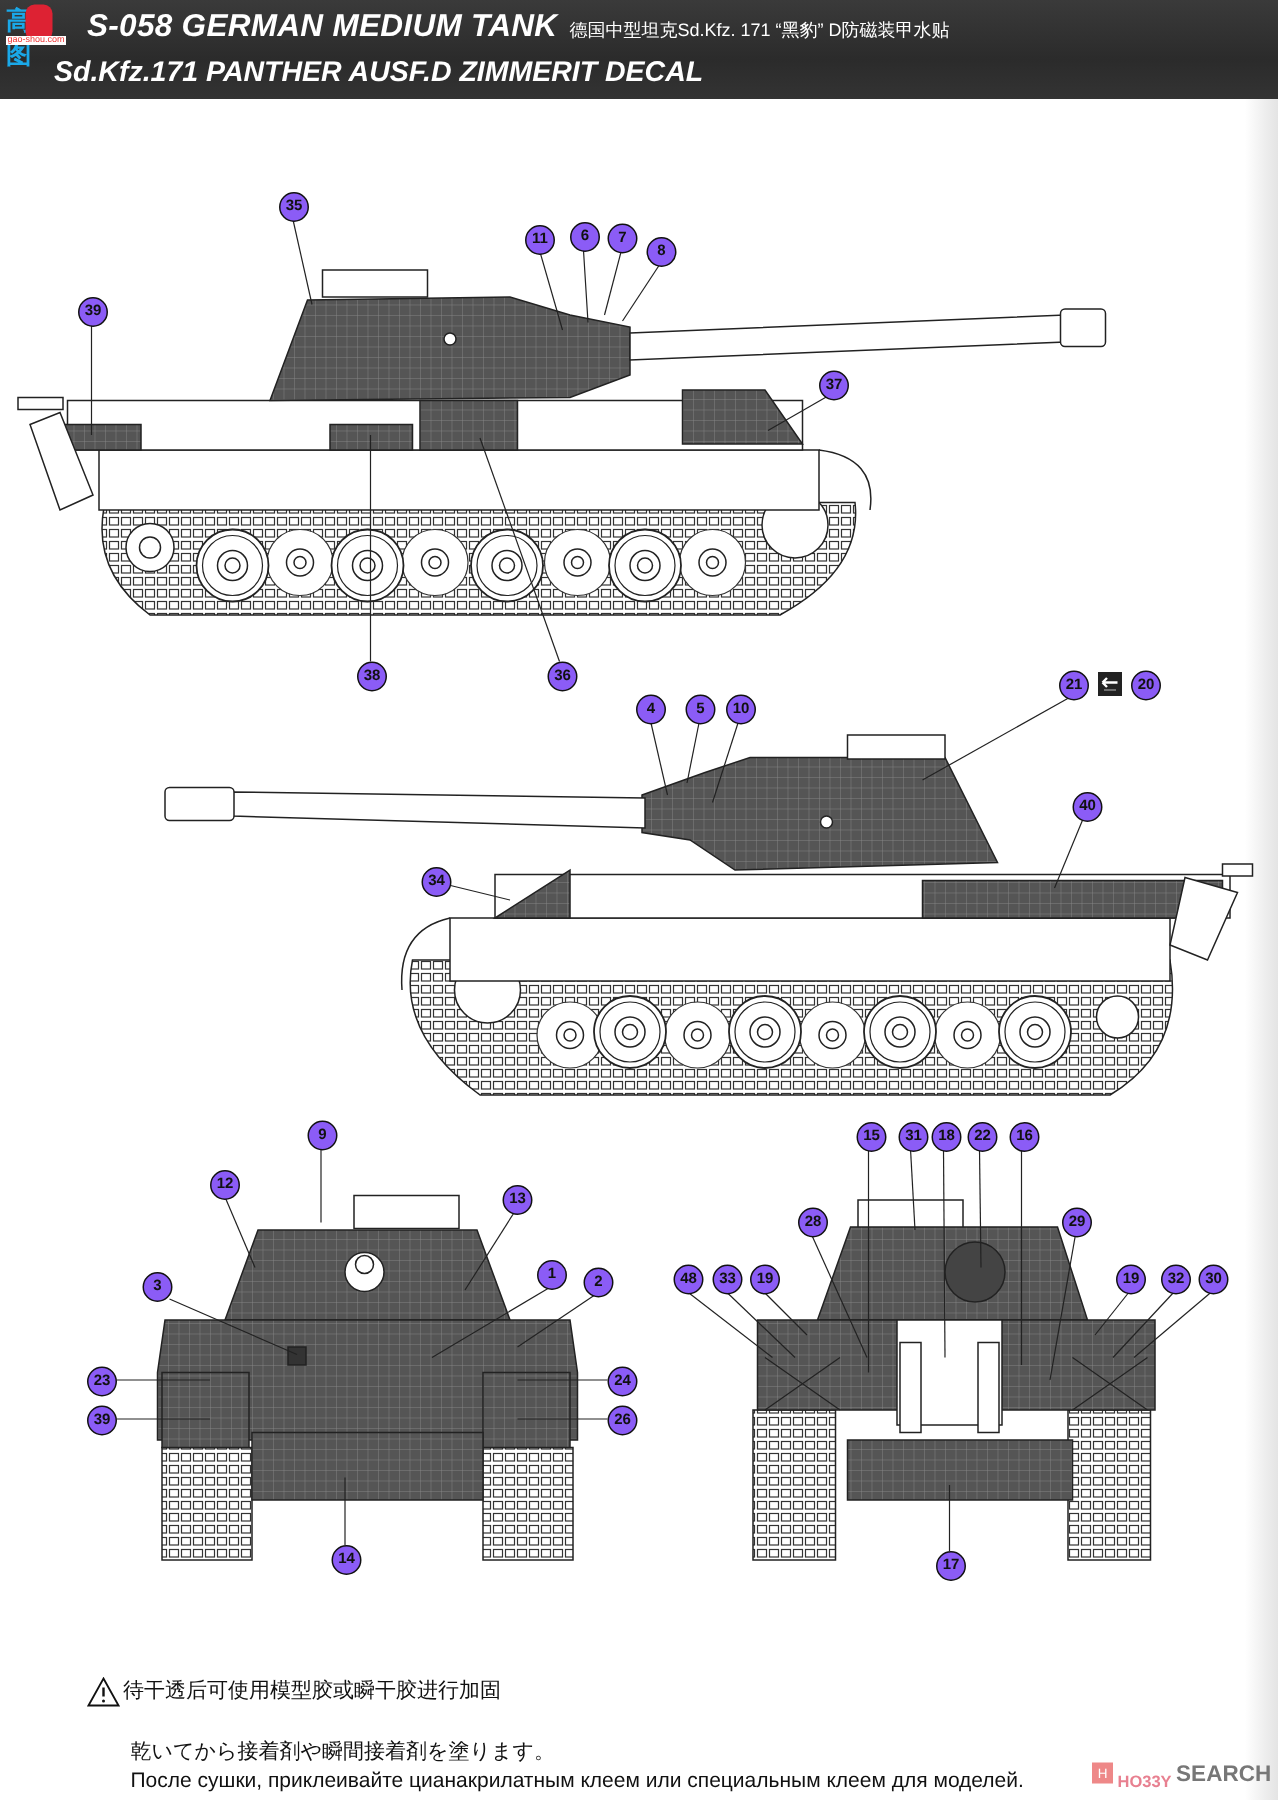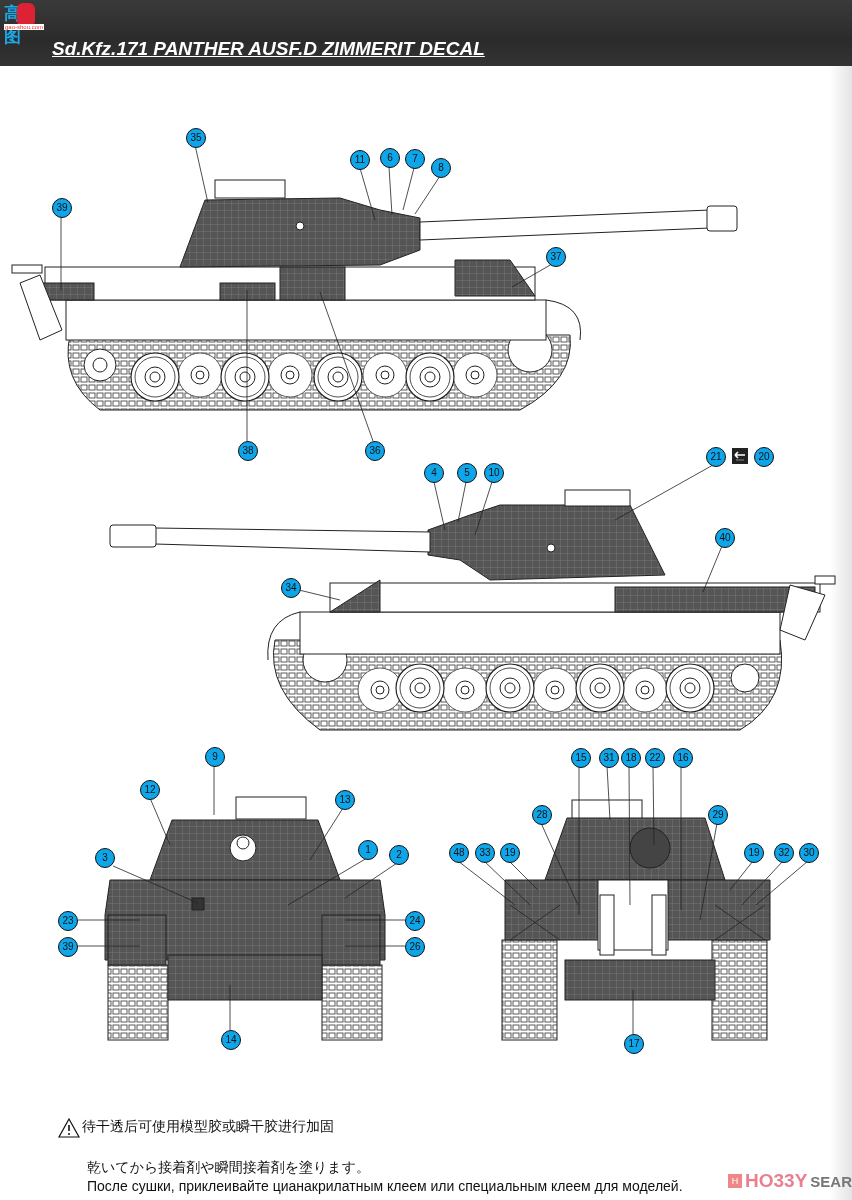--- a/index.html
+++ b/index.html
@@ -1,45 +1,49 @@
 <!DOCTYPE html>
 <html><head>
 <meta charset="utf-8">
 <style>
   html,body{margin:0;padding:0;background:#fff;}
   body{width:852px;height:1200px;position:relative;overflow:hidden;font-family:"Liberation Sans",sans-serif;}
   .header{position:absolute;left:0;top:0;width:852px;height:66px;background:linear-gradient(180deg,#3a3a3a,#2b2b2b 60%,#333);}
   .header-line1{position:absolute;left:58px;top:6px;display:flex;align-items:baseline;gap:8px;}
   .title-main{color:#fff;font-weight:bold;font-style:italic;font-size:21px;letter-spacing:0.2px;}
   .title-cn{color:#fff;font-size:12px;}
-  .title-sub{position:absolute;left:52px;top:38px;color:#fff;font-weight:bold;font-style:italic;font-size:19px;text-decoration:underline;}
+  .title-sub{position:absolute;left:36px;top:38px;color:#fff;font-weight:bold;font-style:italic;font-size:19px;}
   .logo{position:absolute;left:4px;top:2px;width:48px;height:34px;}
   .logo-cn{position:absolute;left:0;top:0;color:#1aa8e8;font-weight:bold;font-size:17px;letter-spacing:10px;}
   .logo-badge{position:absolute;left:13px;top:1px;width:18px;height:24px;border-radius:6px;background:#d23;}
   .logo-url{position:absolute;left:0;top:22px;font-size:6px;color:#e33;background:#fff;padding:0 1px;}
   .edge-strip{position:absolute;right:0;top:66px;width:22px;height:1134px;background:linear-gradient(90deg,#fff,#eee 60%,#e4e4e4);}
   svg.draw{position:absolute;left:0;top:0;}
-  .callout{position:absolute;width:18px;height:18px;border-radius:50%;border:1.5px solid #111;background:#0ea5e9;color:#111;font-weight:normal;font-size:10px;line-height:18px;text-align:center;box-sizing:content-box;}
+  .callout{position:absolute;width:18px;height:18px;border-radius:50%;border:1.5px solid #111;background:#8b5cf6;color:#111;font-weight:bold;font-size:10px;line-height:18px;text-align:center;box-sizing:content-box;}
   .swap-icon{position:absolute;width:16px;height:16px;background:#222;}
   .footer{position:absolute;left:0;top:1110px;width:852px;height:90px;margin-left:20px;}
   .warn-icon{position:absolute;left:38px;top:8px;width:22px;height:20px;}
   .note{position:absolute;font-size:15px;color:#111;white-space:nowrap;}
   .hs-logo{position:absolute;left:728px;top:1170px;display:flex;align-items:center;gap:3px;}
   .hs-mark{width:14px;height:14px;background:#e88;color:#fff;font-size:9px;line-height:14px;text-align:center;}
-  .hs-hobby{color:#e88090;font-weight:bold;font-size:19px;}
+  .hs-hobby{color:#e88090;font-weight:bold;font-size:11px;margin-top:12px;}
   .hs-search{color:#777;font-weight:bold;font-size:15px;}
 </style>
 </head>
 <body>
 
 <div class="header">
   <div class="logo">
     <div class="logo-cn">高图</div>
     <div class="logo-badge"></div>
     <div class="logo-url">gao-shou.com</div>
+  </div>
+  <div class="header-line1">
+    <span class="title-main">S-058 GERMAN MEDIUM TANK</span>
+    <span class="title-cn">德国中型坦克Sd.Kfz. 171 “黑豹” D防磁装甲水贴</span>
   </div>
   <div class="title-sub">Sd.Kfz.171 PANTHER AUSF.D ZIMMERIT DECAL</div>
 </div>
 
 <div class="edge-strip"></div>
 
 <svg class="draw" width="852" height="1110" viewBox="0 0 852 1110">
   <defs>
     <pattern id="zim" width="7" height="7" patternUnits="userSpaceOnUse">
       <rect width="7" height="7" fill="#555"></rect>

